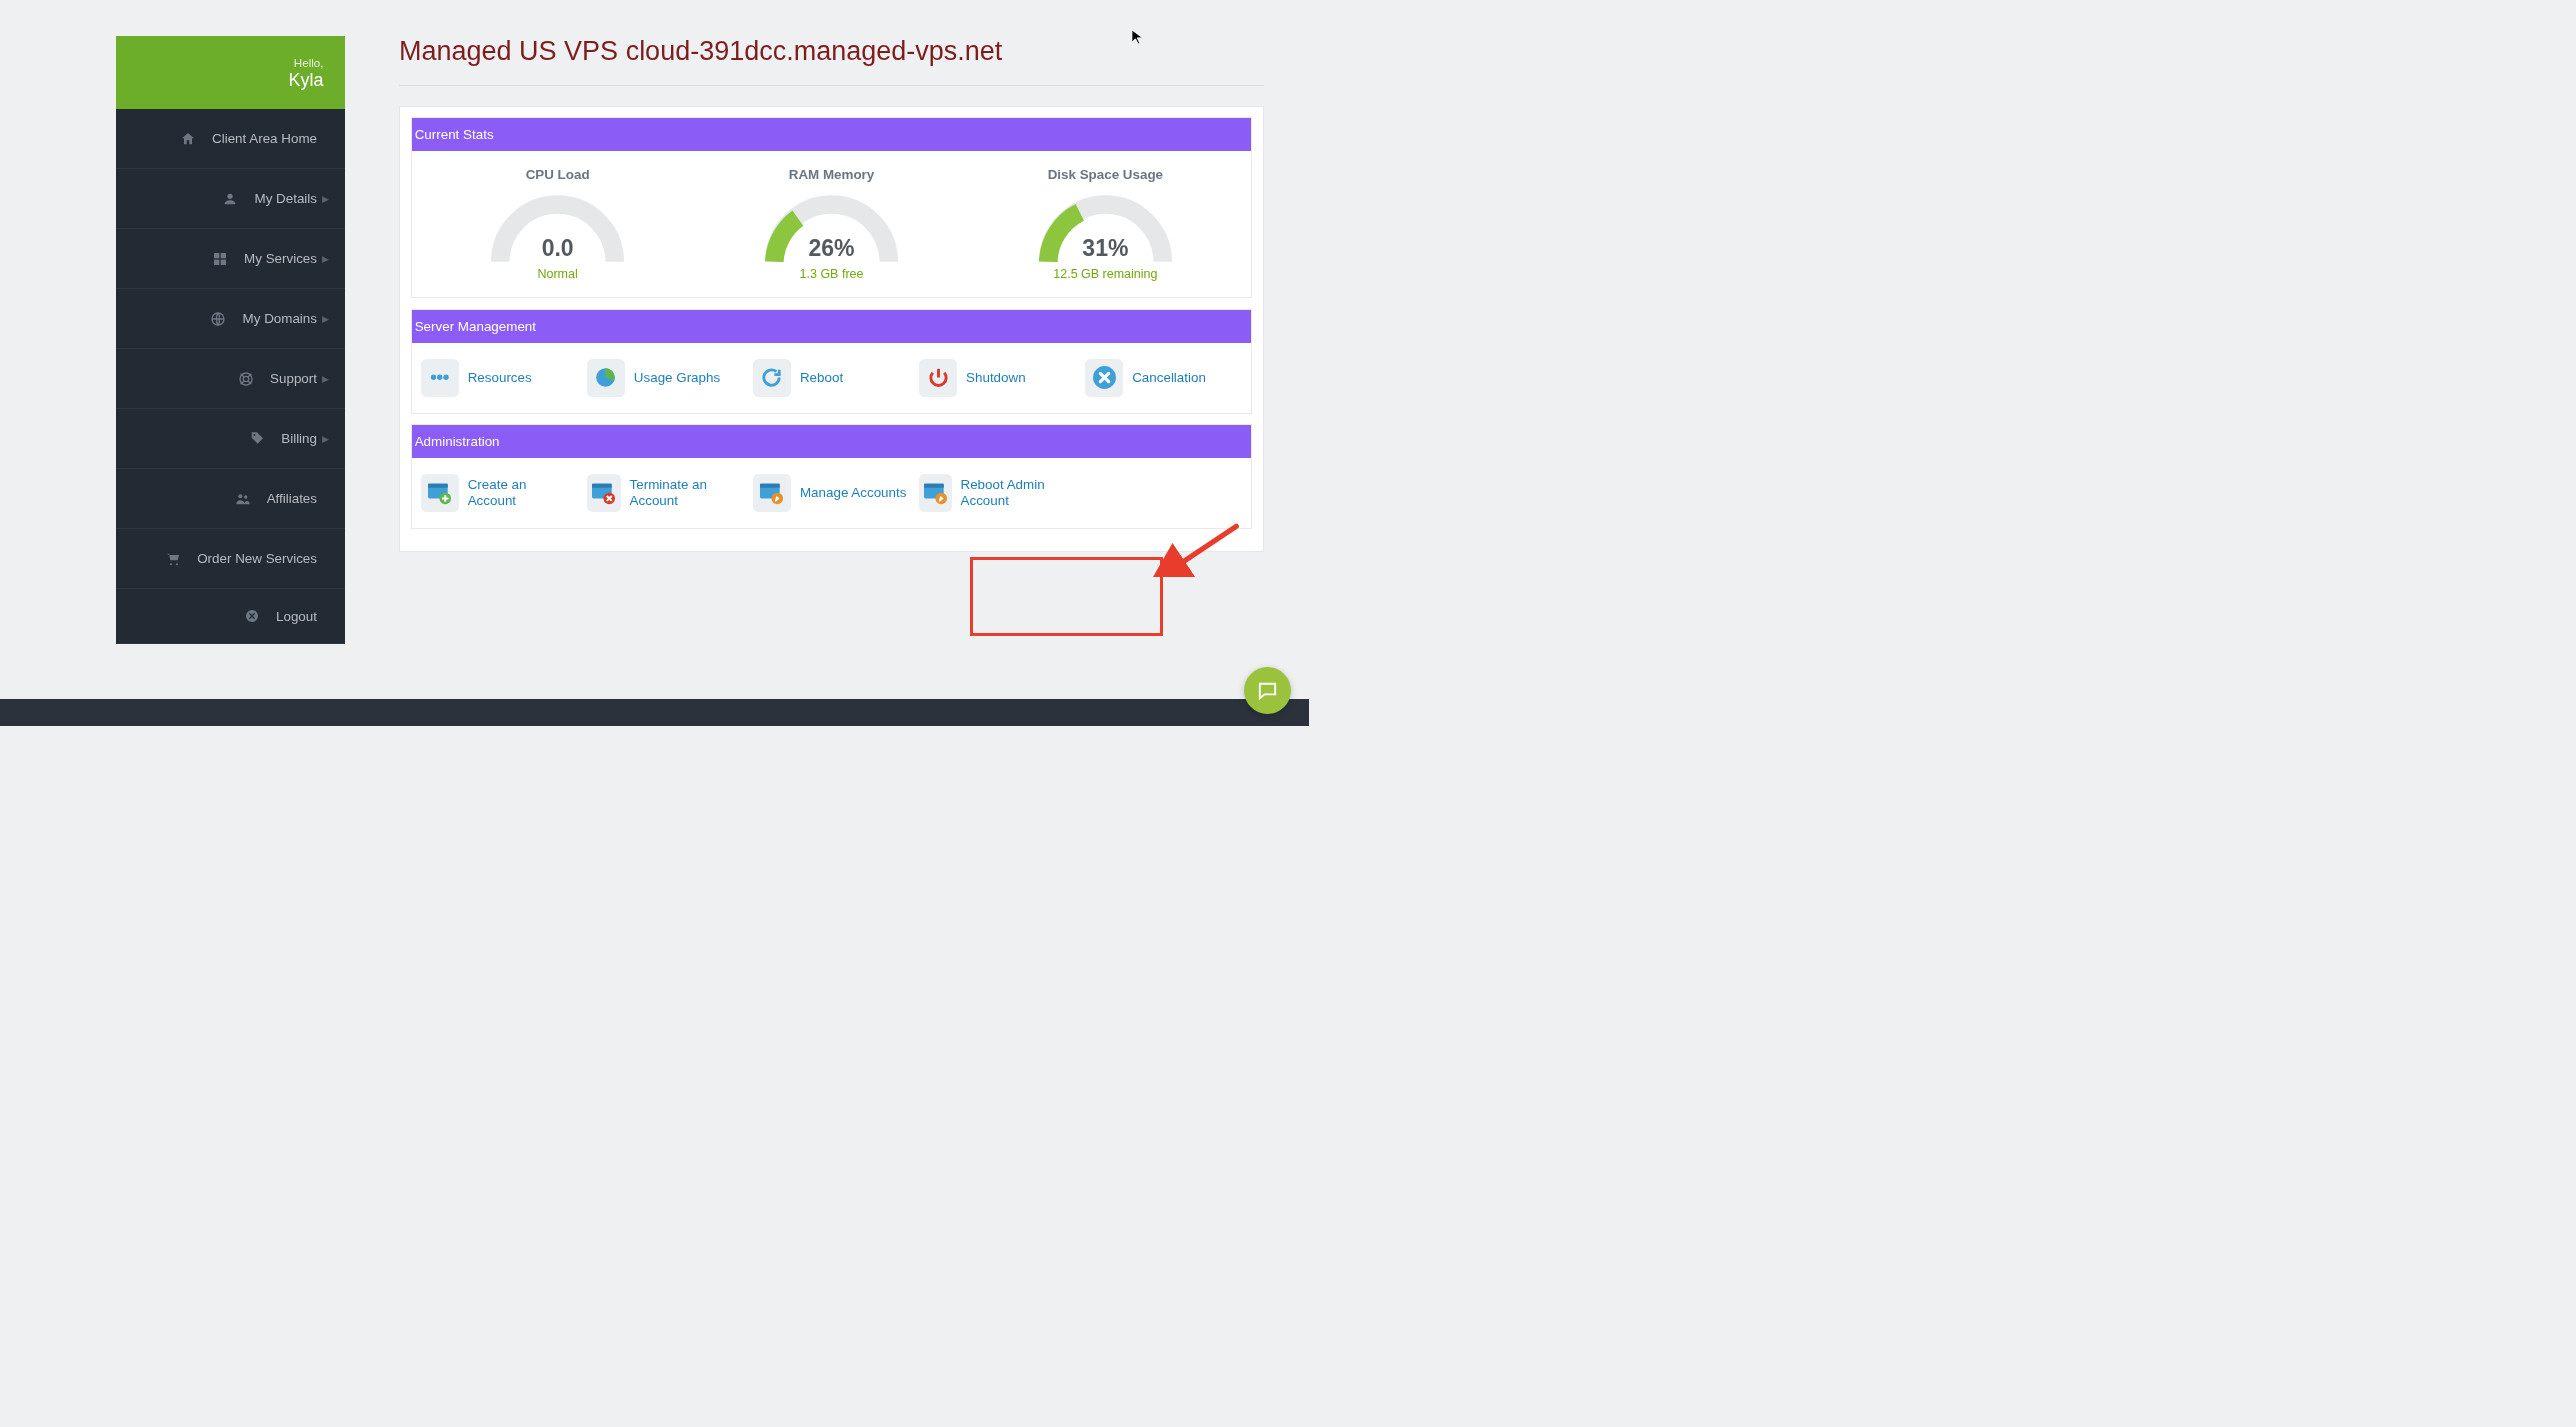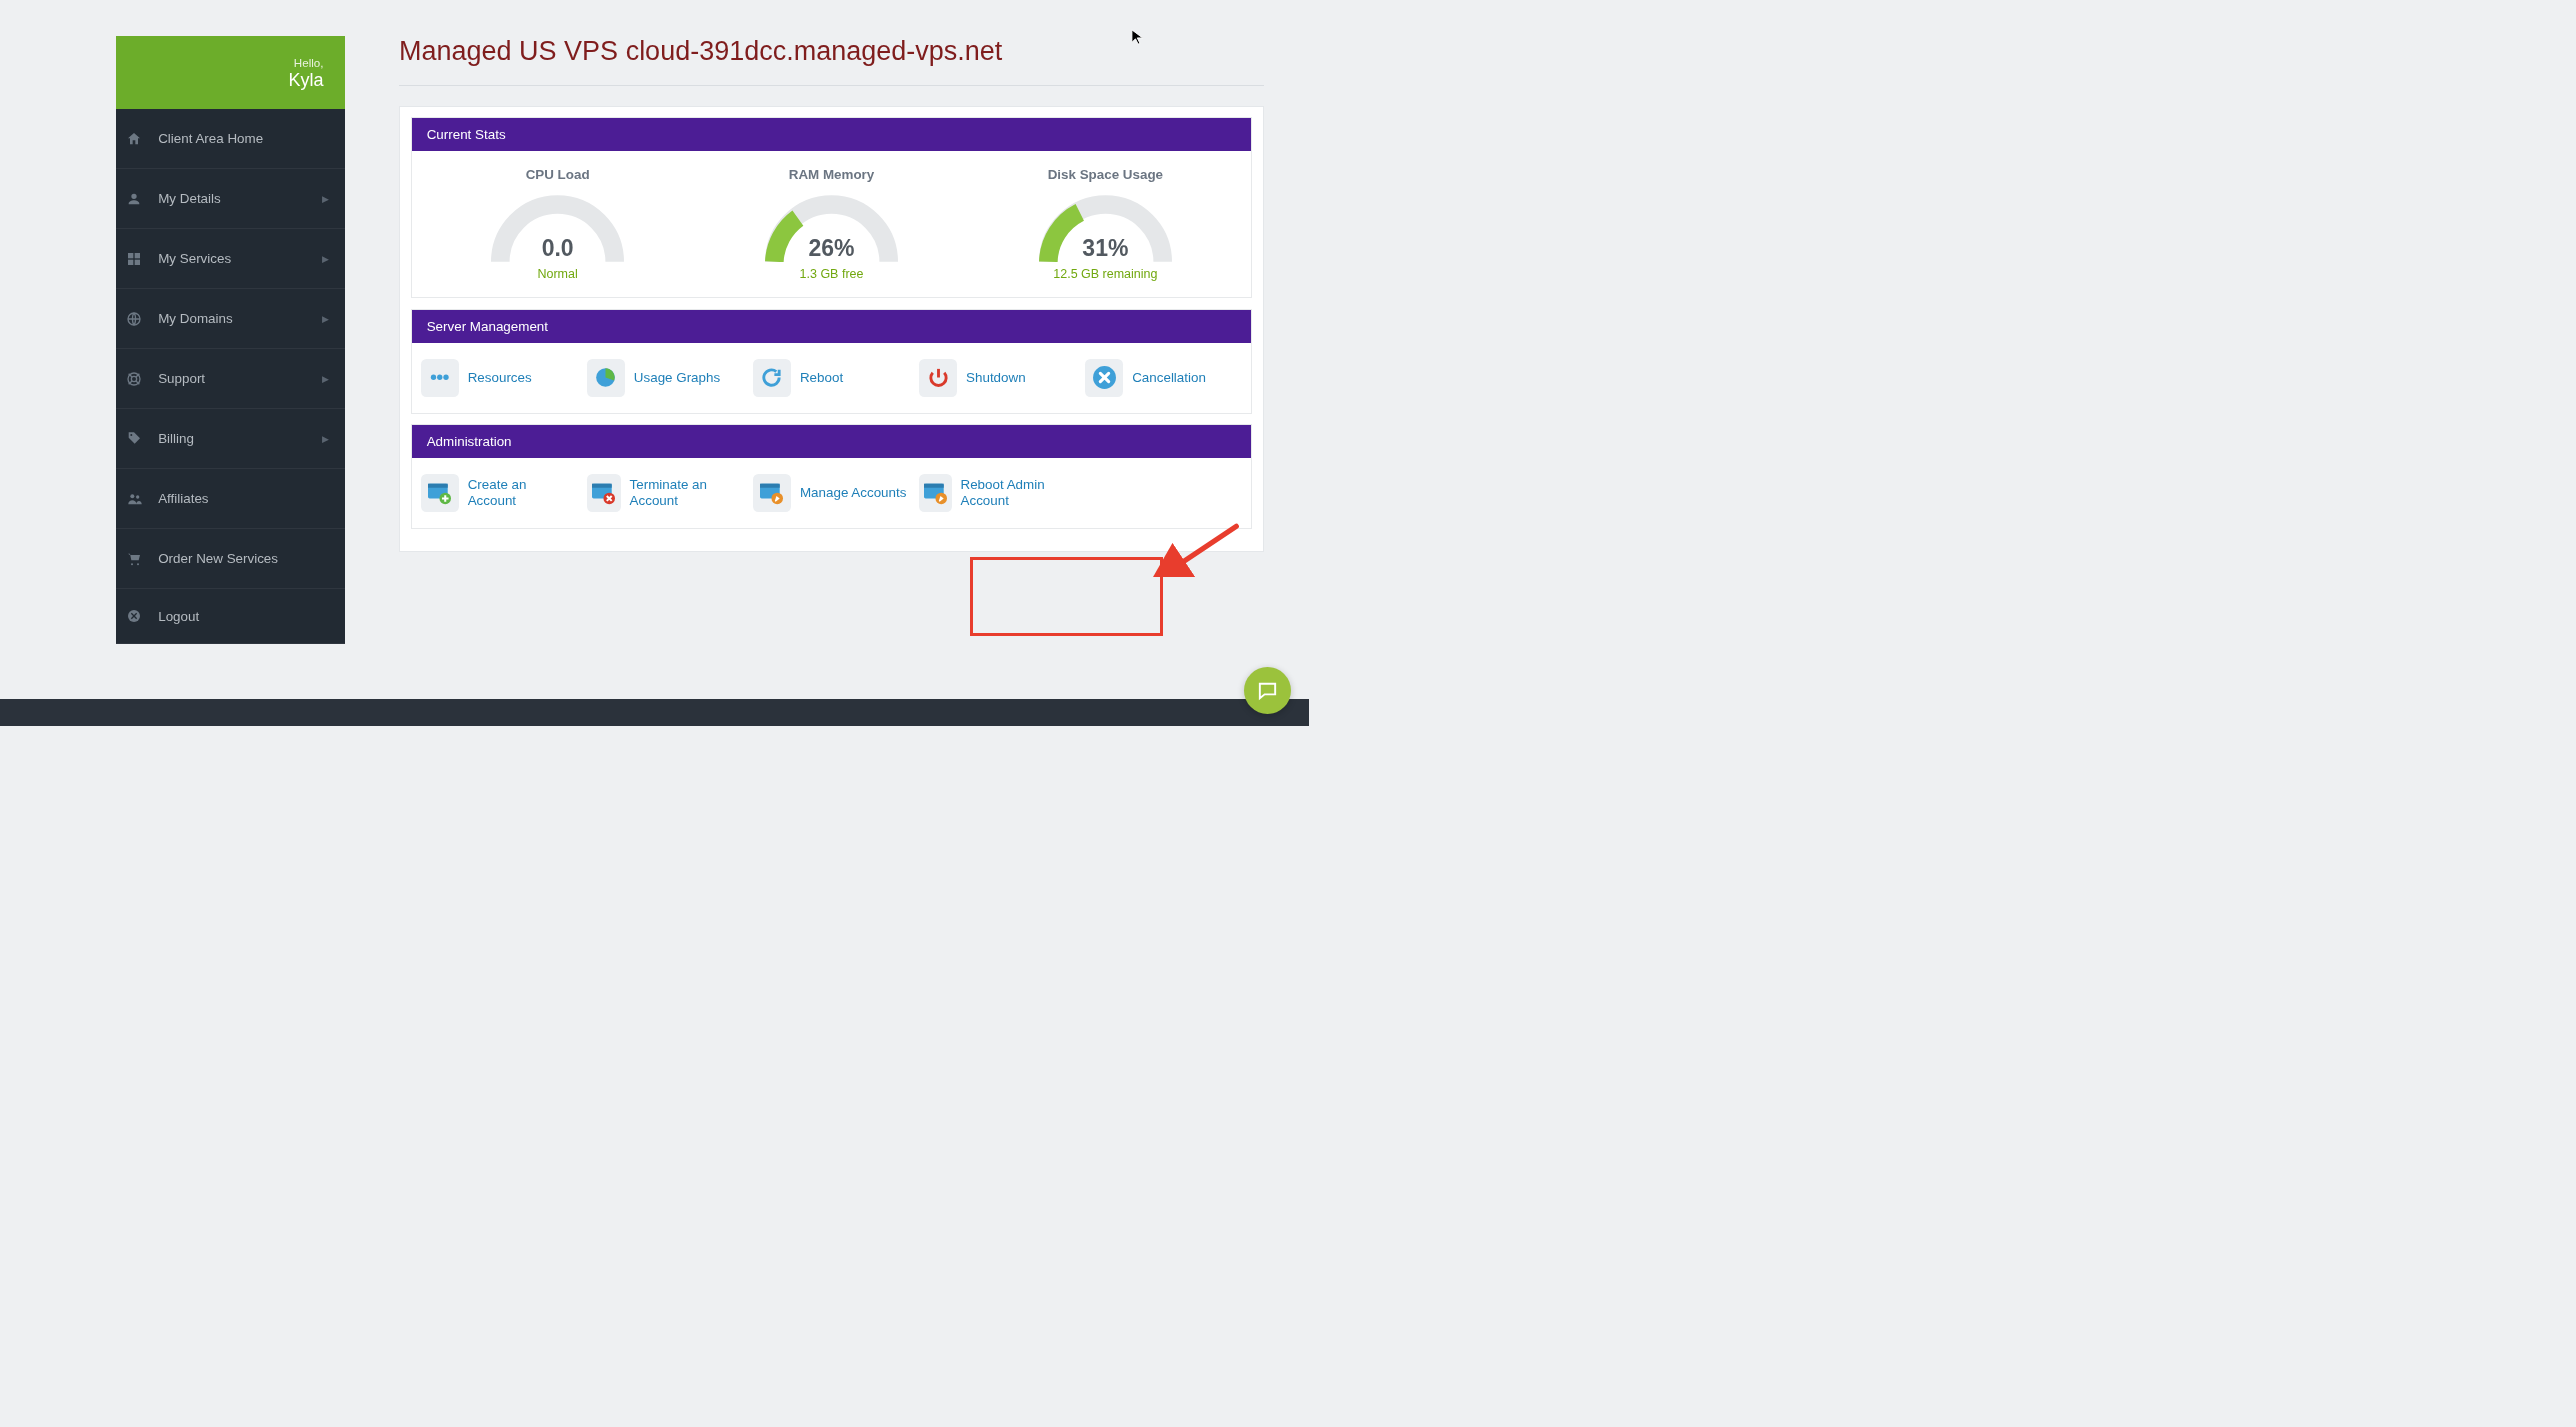--- a/index.html
+++ b/index.html
@@ -18,45 +18,45 @@
   .sidebar-header {
     background: #6cad2a;
     color: #fff;
     padding: 19.7px 21.5px 18px;
     text-align: right;
   }
   .sidebar-header .hello { font-size: 11.6px; opacity: .85; }
   .sidebar-header .name { font-size: 18px; font-weight: 500; margin-top: 1.8px; }
   .side-item {
     display: flex; align-items: center;
-    padding: 0 10px; height: 60px;
+    padding: 0 28px; height: 60px;
     border-bottom: 0.9px solid rgba(255,255,255,.06);
     color: #b5bbc1; font-size: 13.4px;
-    cursor: pointer; position: relative;
+    cursor: pointer; position: relative; justify-content: flex-end;
   }
   .side-item.short { height: 55px; }
   .side-item .si-icon {
     width: 25px; display: flex; align-items: center; justify-content: flex-start;
     margin-right: 7.2px; color: #6d7884;
   }
   .side-item .chev {
     position: absolute; right: 16px; color: #5a6470; font-size: 9px;
   }
   
   .main { flex: 1; padding-left: 54px; }
   .page-title {
     font-size: 27px; color: #7f1d1d; font-weight: 400;
     border-bottom: 0.9px solid #d9dde1; padding-bottom: 18px;
     margin-bottom: 19.7px;
   }
   .panel { background: #fff; border: 0.9px solid #e4e7ea; padding: 10.7px; }
   .section { margin-bottom: 10.7px; border: 0.9px solid #e7e9eb;}
   .section-h {
-    background: #4c1d95; color: #fff;
-    padding: 9px 15px; font-size: 13.4px;
+    background: #8b5cf6; color: #fff;
+    padding: 9px 3px; font-size: 13.4px;
   }
   .section-body { padding: 16px 9px; background:#fff; }
   
   .stats-row { display: flex; justify-content: space-around; text-align: center; }
   .stat { flex: 1; }
   .stat .stat-title { color: #6b7582; font-size: 13.4px; font-weight: 600; margin-bottom: 7.2px;}
   .gauge-wrap { height: 72px; display:flex; align-items:flex-end; justify-content:center; position:relative;}
   .gauge-wrap svg { width: 143px; height: 72px; }
   .stat .big { font-size: 23px; color: #525960; font-weight: 700; position:absolute; bottom:0; left:0; right:0;}
   .stat .sub { color: #71a80f; font-size: 12.5px; margin-top: 5.4px; }

